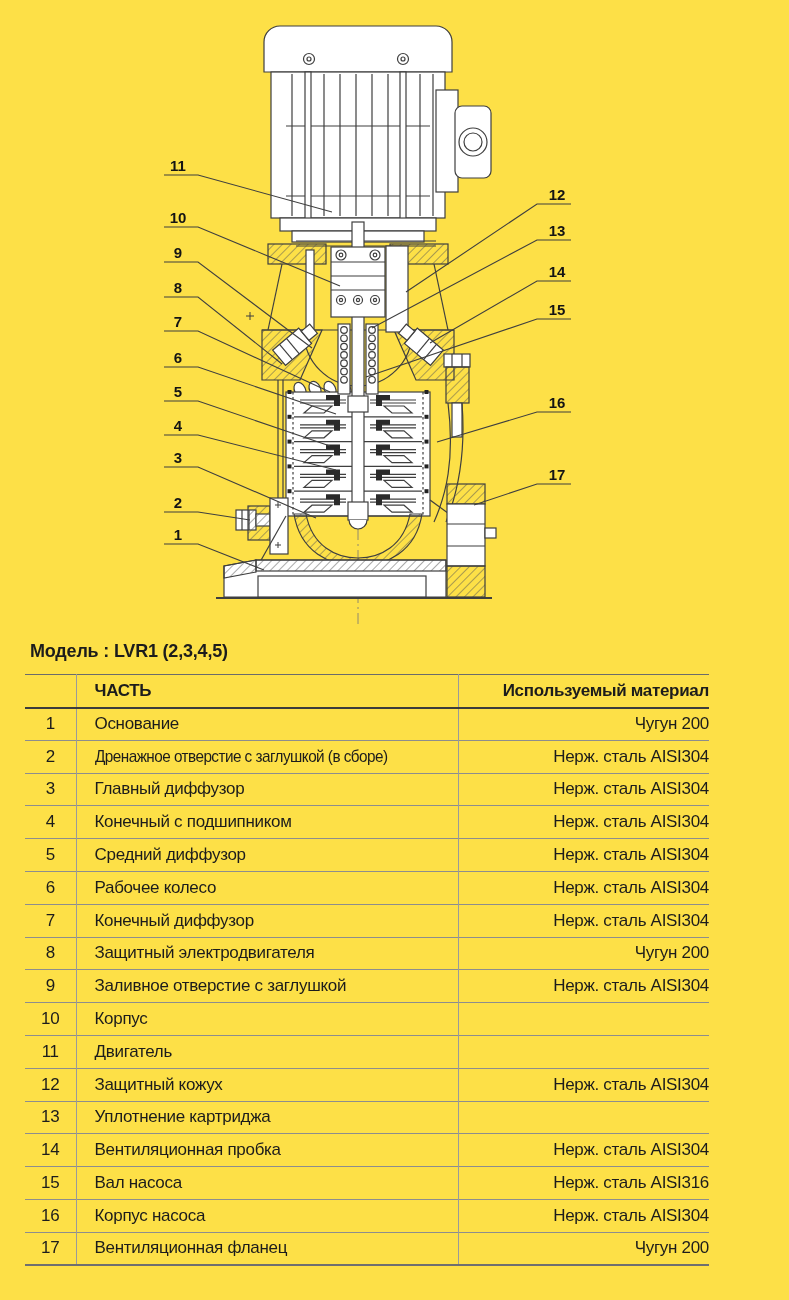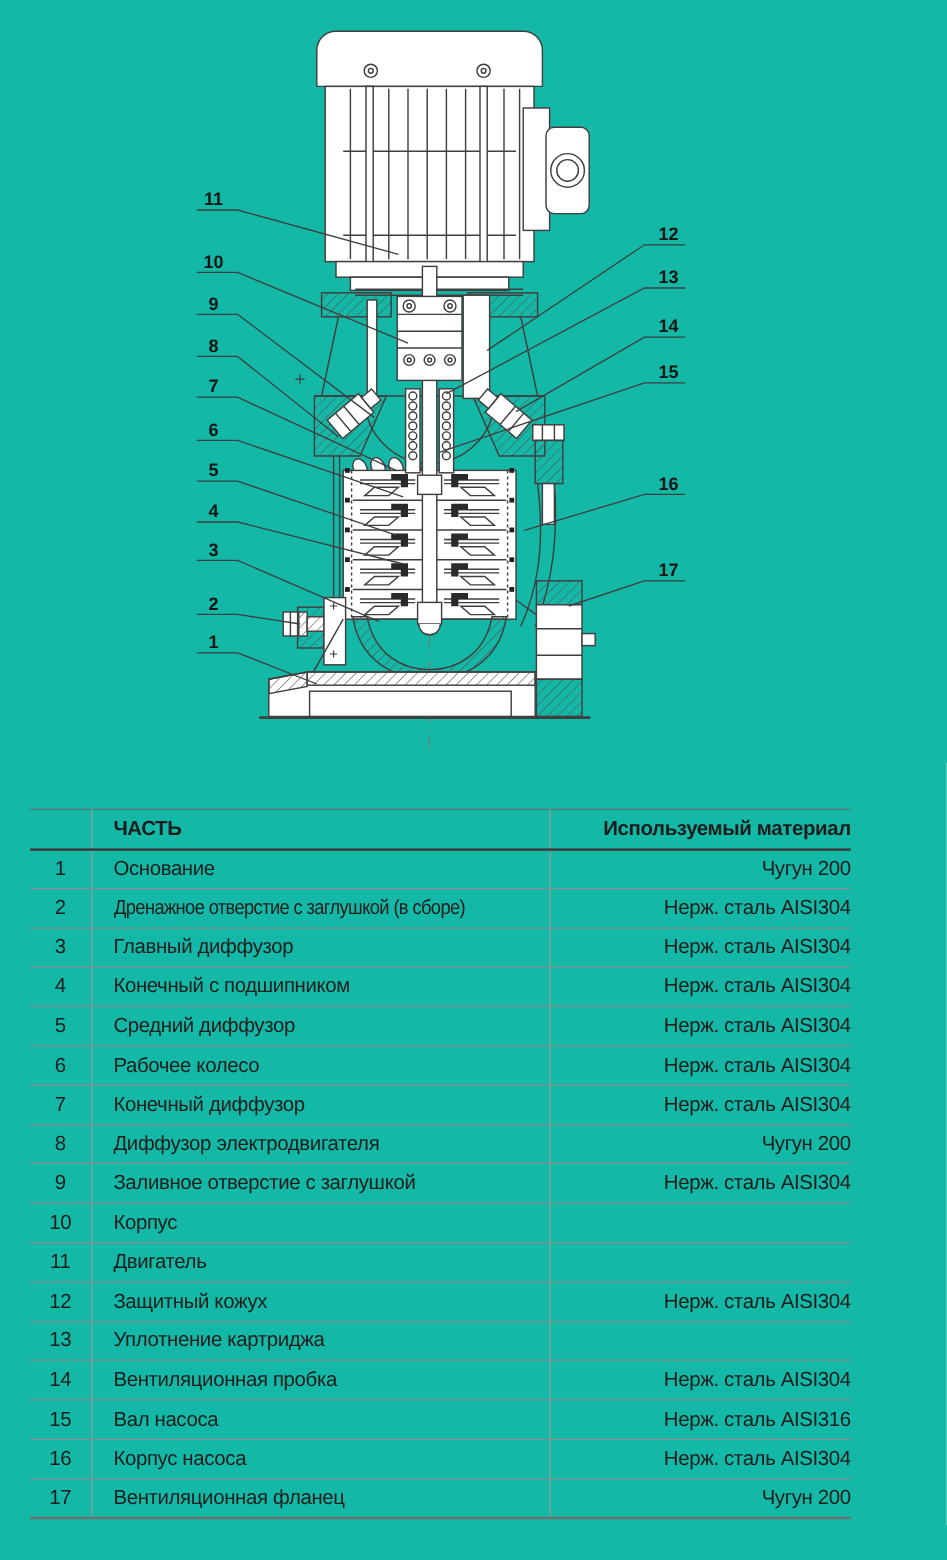--- a/index.html
+++ b/index.html
@@ -1,17 +1,17 @@
 <!DOCTYPE html>
 <html><head>
 <meta charset="utf-8">
 <style>
   html,body{margin:0;padding:0;background:#ffffff;}
   body{width:789px;height:1300px;font-family:"Liberation Sans",sans-serif;color:#1c1c1c;}
-  .page{position:relative;width:789px;height:1300px;background:#14b8a6;overflow:hidden;}
+  .page{position:relative;width:789px;height:1300px;background:#fde047;overflow:hidden;}
 
   svg.pump{position:absolute;top:0;left:0;}
   .callout-num{font-family:"Liberation Sans",sans-serif;font-size:15px;font-weight:bold;fill:#141414;}
   .callout-line{fill:none;stroke:#3f3f3f;stroke-width:1.1;}
 
   .model-title{position:absolute;left:30px;top:641px;font-size:18px;font-weight:bold;letter-spacing:-0.2px;}
 
   table.parts{
     position:absolute;left:25px;top:674px;width:684px;
     border-collapse:collapse;table-layout:fixed;
@@ -296,20 +296,21 @@
         <text x="557" y="277" text-anchor="middle" class="callout-num">14</text>
         <polyline points="571,319 537,319 366,377" class="callout-line"></polyline>
         <text x="557" y="315" text-anchor="middle" class="callout-num">15</text>
         <polyline points="571,412 537,412 437,442" class="callout-line"></polyline>
         <text x="557" y="408" text-anchor="middle" class="callout-num">16</text>
         <polyline points="571,484 537,484 474,505" class="callout-line"></polyline>
         <text x="557" y="480" text-anchor="middle" class="callout-num">17</text>
       </g>
   </svg>
 
+  <div class="model-title">Модель : LVR1 (2,3,4,5)</div>
 
   <table class="parts">
     <colgroup>
         <col style="width:51px">
         <col style="width:382px">
         <col style="width:251px">
       </colgroup>
     <thead>
       <tr>
         <th class="col-num"></th>
@@ -348,21 +349,21 @@
           <td class="col-part"><span>Рабочее колесо</span></td>
           <td class="col-mat">Нерж. сталь AISI304</td>
         </tr>
         <tr>
           <td class="col-num">7</td>
           <td class="col-part"><span>Конечный диффузор</span></td>
           <td class="col-mat">Нерж. сталь AISI304</td>
         </tr>
         <tr>
           <td class="col-num">8</td>
-          <td class="col-part"><span>Диффузор электродвигателя</span></td>
+          <td class="col-part"><span>Защитный электродвигателя</span></td>
           <td class="col-mat">Чугун 200</td>
         </tr>
         <tr>
           <td class="col-num">9</td>
           <td class="col-part"><span>Заливное отверстие с заглушкой</span></td>
           <td class="col-mat">Нерж. сталь AISI304</td>
         </tr>
         <tr>
           <td class="col-num">10</td>
           <td class="col-part"><span>Корпус</span></td>

